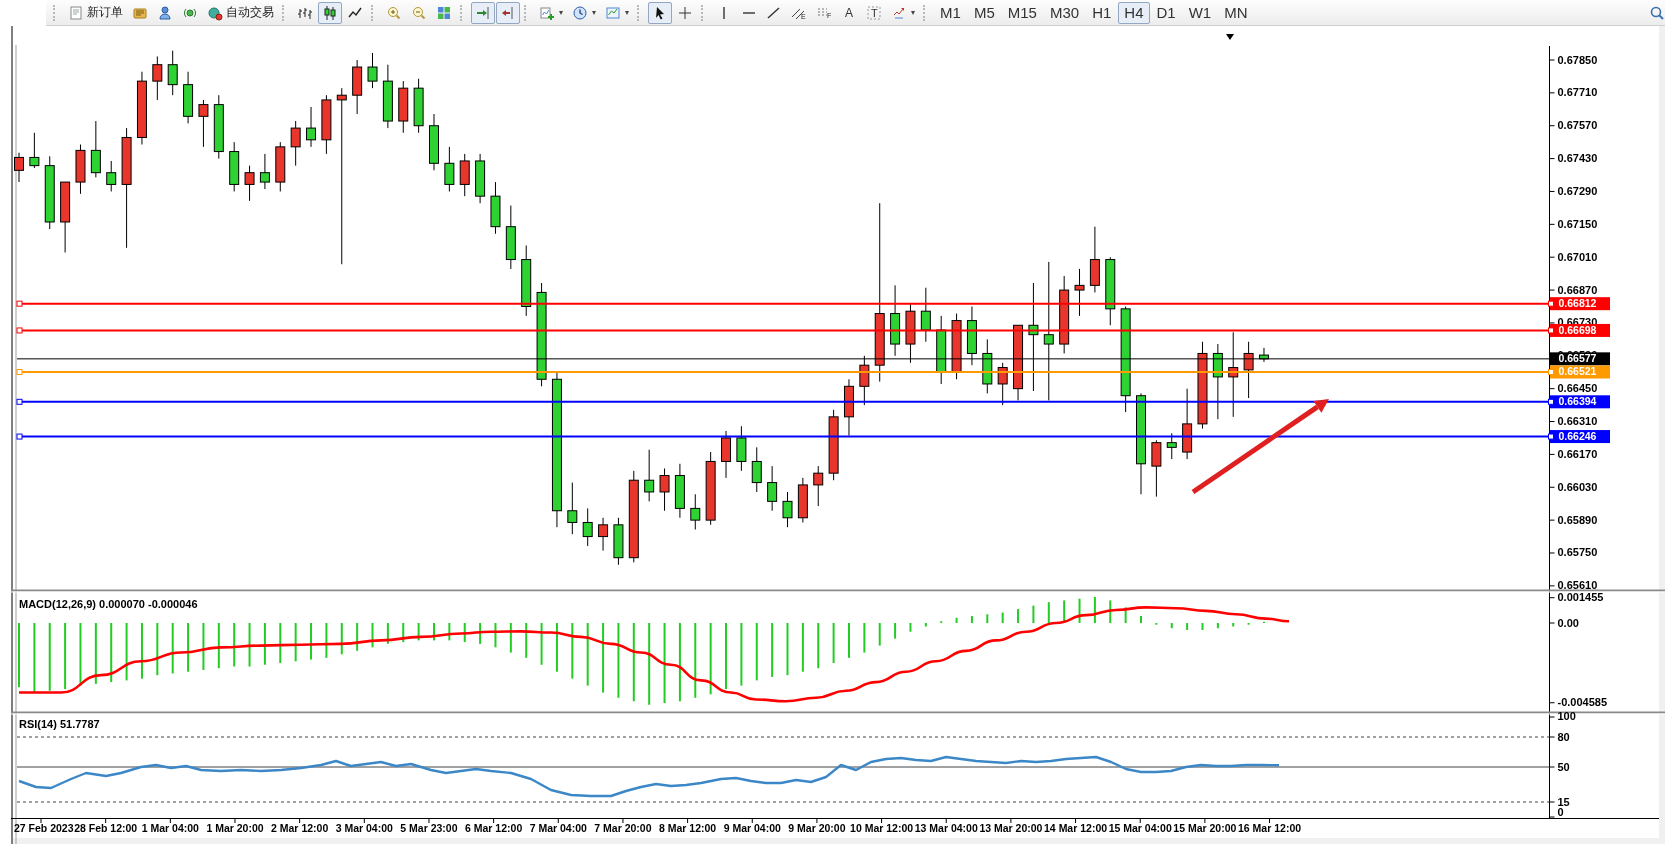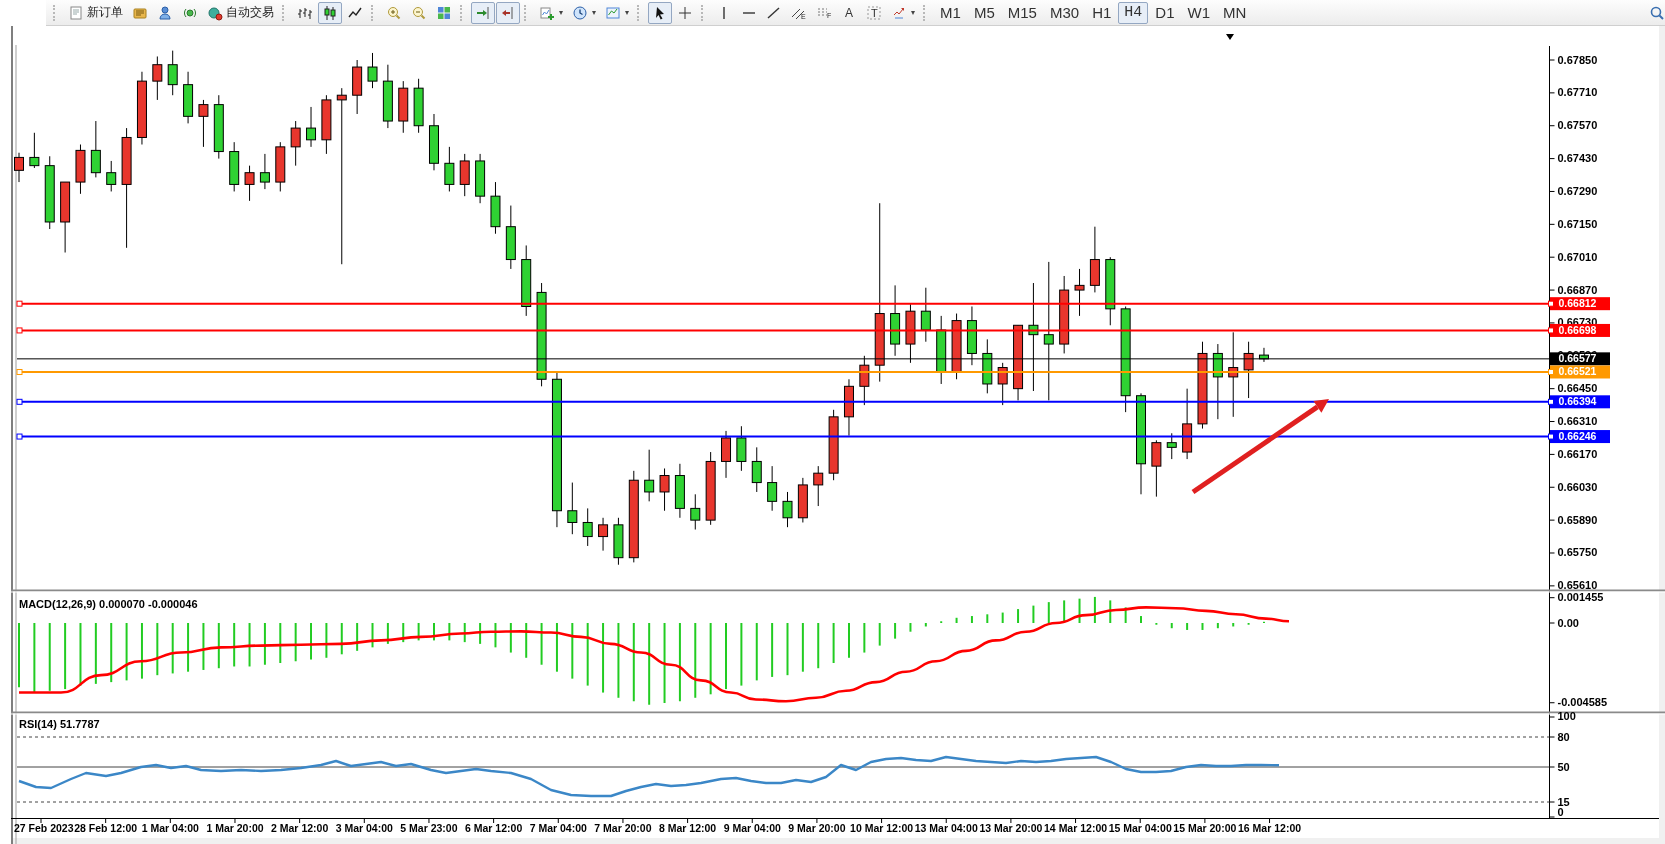--- a/index.html
+++ b/index.html
@@ -5,21 +5,21 @@
   html,body{margin:0;padding:0;background:#f0f0f0;}
   #app{position:relative;width:1665px;height:844px;overflow:hidden;
        font-family:"Liberation Sans","DejaVu Sans",sans-serif;background:#fff;}
   
   #toolbar{position:absolute;left:0;top:0;width:1665px;height:26px;
     background:linear-gradient(#fdfdfd,#ececec);border-bottom:1px solid #cfcfcf;
     display:flex;align-items:center;padding:0 4px;box-sizing:border-box;gap:1px;margin-left:46px;}
   .tbtn{height:22px;min-width:22px;display:flex;align-items:center;justify-content:center;
     border:1px solid transparent;border-radius:2px;font-size:12px;color:#1c1c1c;gap:3px;
     padding:0 3px;box-sizing:border-box;cursor:default;white-space:nowrap;}
-  .tbtn.pressed{border-color:#94a7c2;background:#e7eef7;font-family:Liberation Mono, monospace;}
+  .tbtn.pressed{border-color:#94a7c2;background:#e7eef7;}
   .grip{width:4px;height:16px;border-left:2px dotted #b8b8b8;margin:0 4px 0 3px;}
   .dd{font-size:8px;color:#444;margin-left:1px;}
   .tfbtn{font-size:15px;color:#333;padding:0 5px;}
   #right-icons{margin-left:auto;display:flex;align-items:center;gap:6px;padding-right:8px;}
   .badge{position:absolute;top:-4px;right:-7px;background:#e8392b;color:#fff;border-radius:50%;
     width:13px;height:13px;font-size:9px;display:flex;align-items:center;justify-content:center;font-weight:bold;}
   
   #chartwin{position:absolute;left:11px;top:26px;width:1665px;height:818px;background:#eab308;font-weight:bold;}
   #chart-title{position:absolute;left:5px;top:1px;width:1643px;height:18px;background:#fff;
     border:1px solid #8a8a8a;box-sizing:border-box;display:flex;align-items:center;

